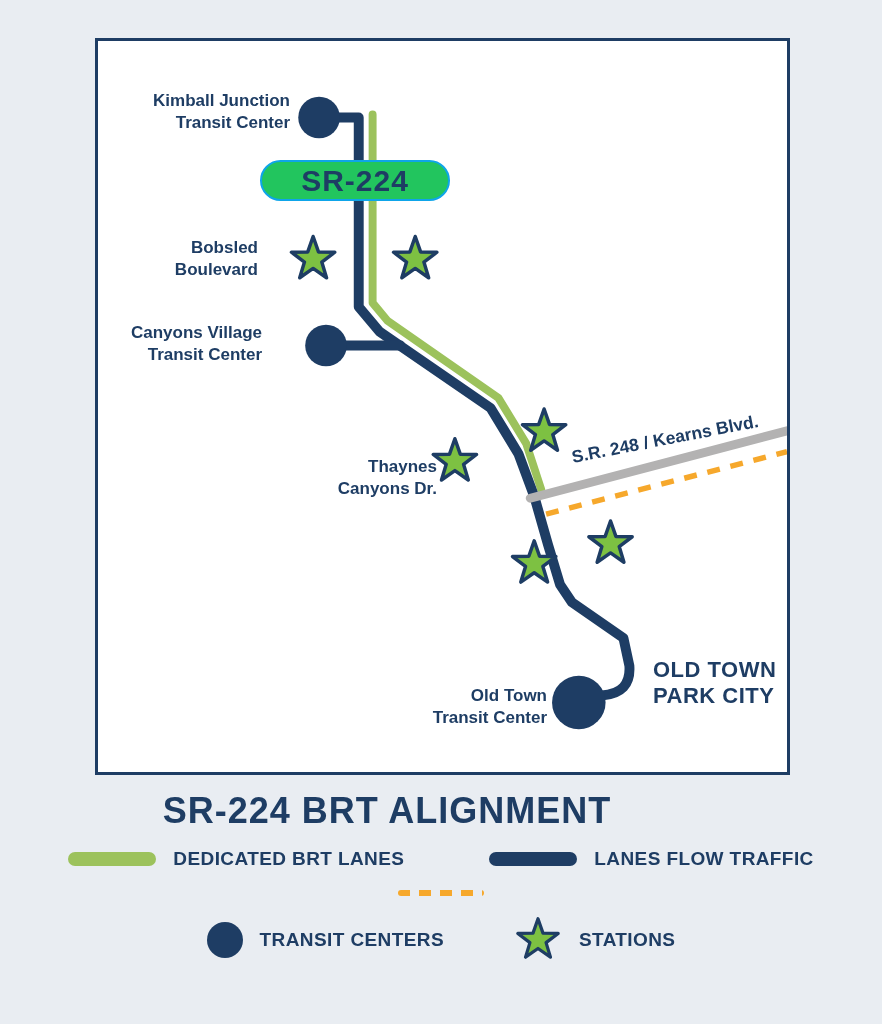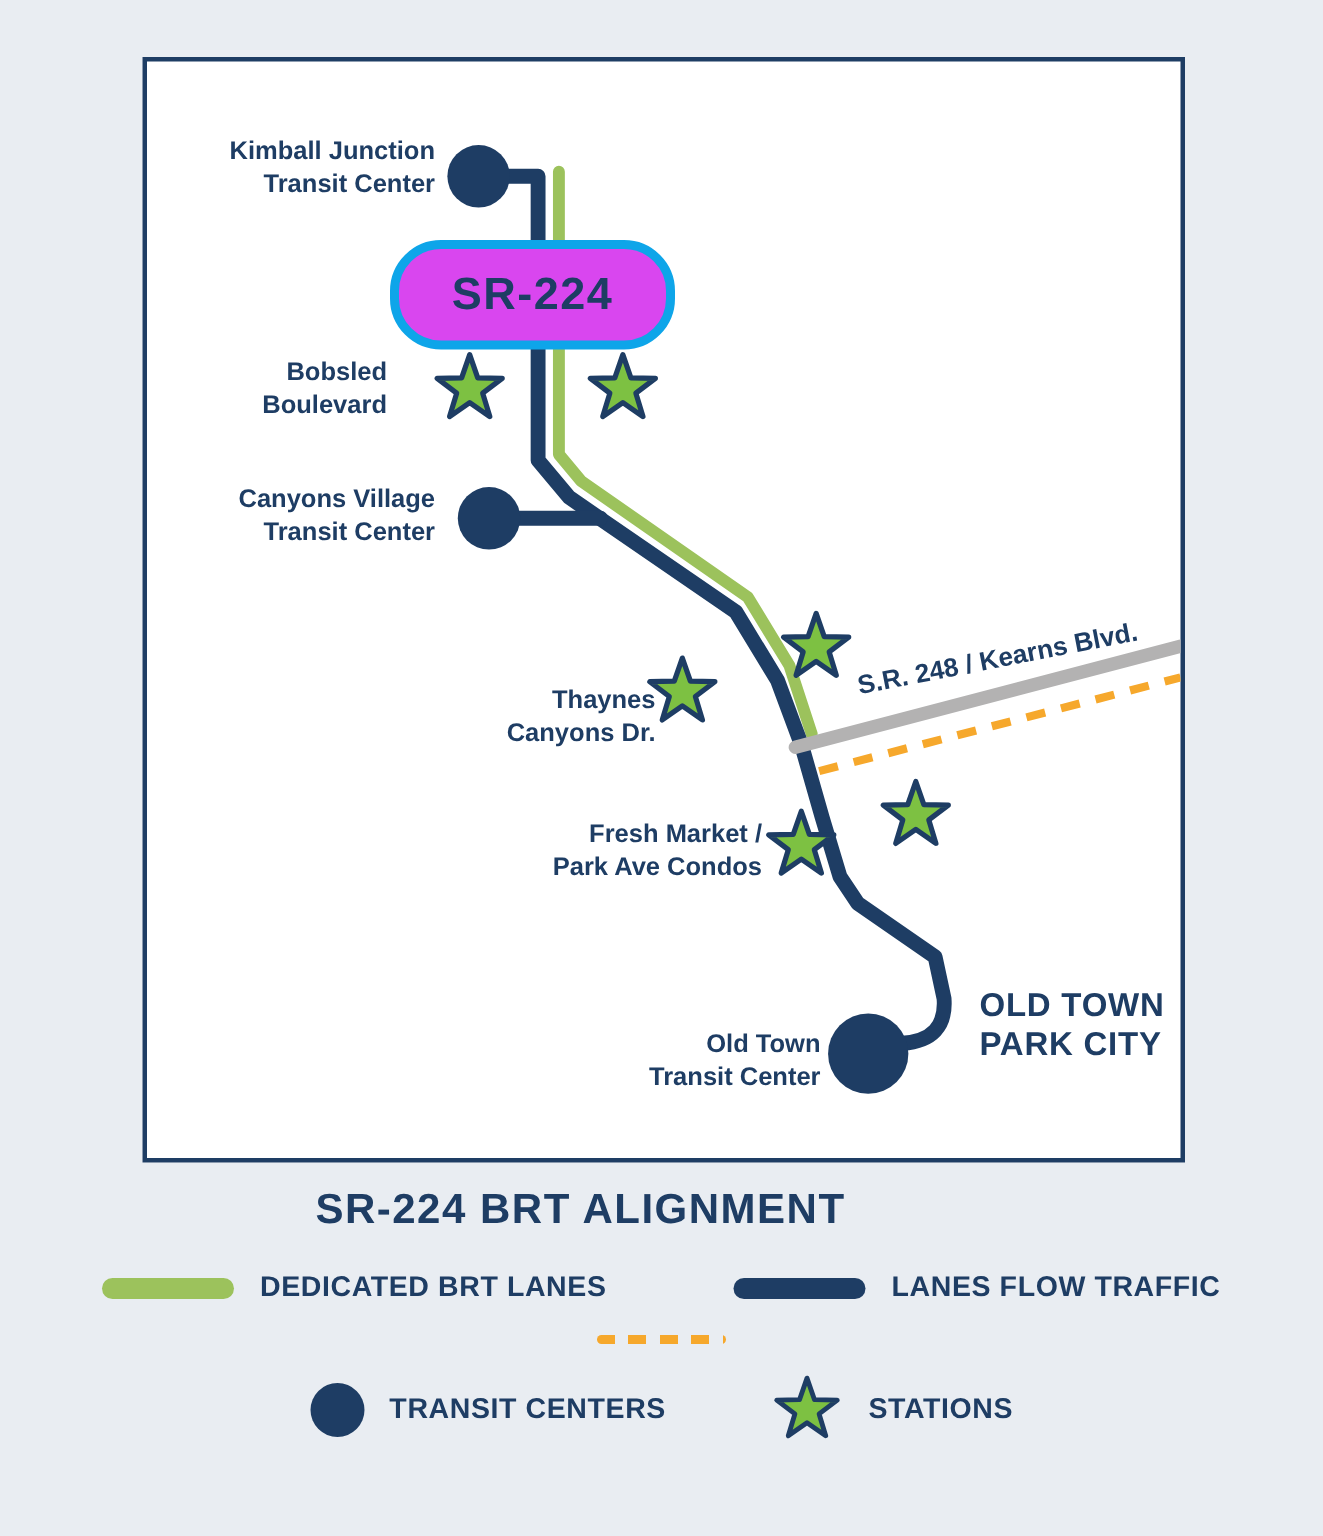--- a/index.html
+++ b/index.html
@@ -30,21 +30,21 @@
     position: absolute;
     color: #1e3d64;
     font-weight: bold;
     font-size: 17px;
     line-height: 1.3;
     white-space: pre-line;
     text-align: right;
   }
   .lbl-kimball   { right: 592px; top: 90px; text-align: right;  }
   .lbl-bobsled   { right: 624px; top: 237px; }
-  .lbl-canyons   { right: 592px; top: 322px; }
+  .lbl-canyons   { right: 620px; top: 322px; }
   .lbl-thaynes   { right: 445px; top: 456px; }
   .lbl-fresh     { right: 374px; top: 545px; }
   .lbl-oldtown-tc{ right: 335px; top: 685px; }
   .lbl-oldtown-city {
     left: 653px; top: 657px;
     text-align: left;
     font-size: 22px;
     letter-spacing: 0.5px;
     line-height: 1.2;
   }
@@ -52,41 +52,41 @@
     left: 572px; top: 446px;
     text-align: left;
     font-size: 17.5px;
     transform: rotate(-11deg);
     transform-origin: left center;
     white-space: nowrap;
   }
   .sr224-pill {
     position: absolute;
     left: 260px; top: 160px;
-    width: 190px; height: 73px;
-    background: #d946ef;
-    border: 6px solid #0ea5e9;
+    width: 190px; height: 41px;
+    background: #22c55e;
+    border: 2px solid #0ea5e9;
     border-radius: 34px;
     box-sizing: border-box;
     display: flex;
     align-items: center;
     justify-content: center;
     color: #1e3d64;
     font-size: 30px;
     font-weight: bold;
     letter-spacing: 1px;
   }
 
   .map-title {
     position: absolute;
     left: 0; top: 790px;
     width: 774px;
     text-align: center;
     color: #1e3d64;
-    font-size: 28px;
+    font-size: 36px;
     font-weight: bold;
     letter-spacing: 1px;
   }
 
   .legend {
     position: absolute;
     left: 0; top: 848px;
     width: 882px;
     display: flex;
     flex-direction: column;
@@ -169,22 +169,20 @@
   <div class="sr224-pill">SR-224</div>
 
   <div class="map-label lbl-kimball">Kimball Junction
 Transit Center</div>
   <div class="map-label lbl-bobsled">Bobsled
 Boulevard</div>
   <div class="map-label lbl-canyons">Canyons Village
 Transit Center</div>
   <div class="map-label lbl-thaynes">Thaynes
 Canyons Dr.</div>
-  <div class="map-label lbl-fresh">Fresh Market /
-Park Ave Condos</div>
   <div class="map-label lbl-oldtown-tc">Old Town
 Transit Center</div>
   <div class="map-label lbl-oldtown-city">OLD TOWN
 PARK CITY</div>
   <div class="map-label lbl-road">S.R. 248 / Kearns Blvd.</div>
 
   <div class="map-title">SR-224 BRT ALIGNMENT</div>
 
   <div class="legend">
     <div class="legend-row row1">

